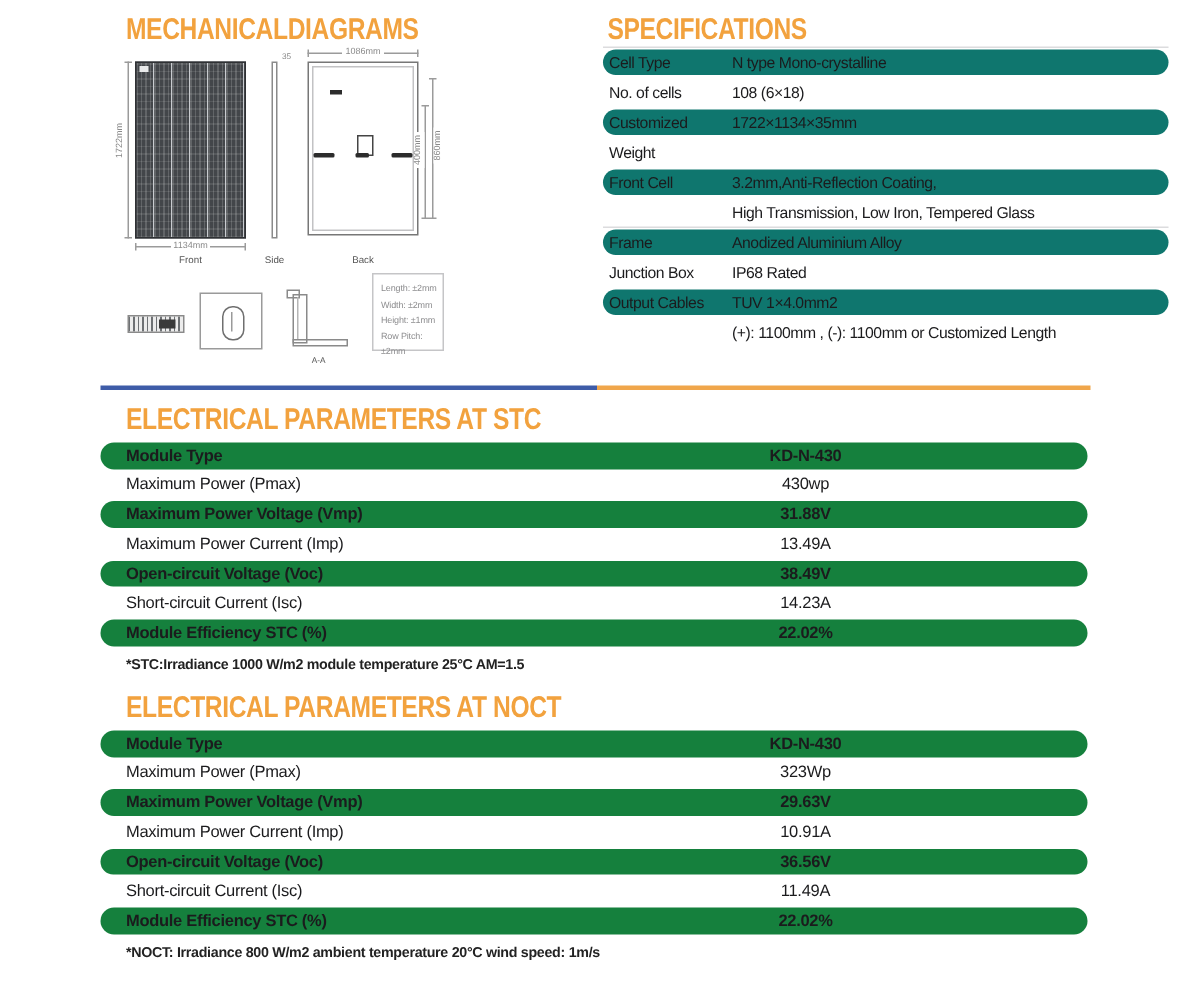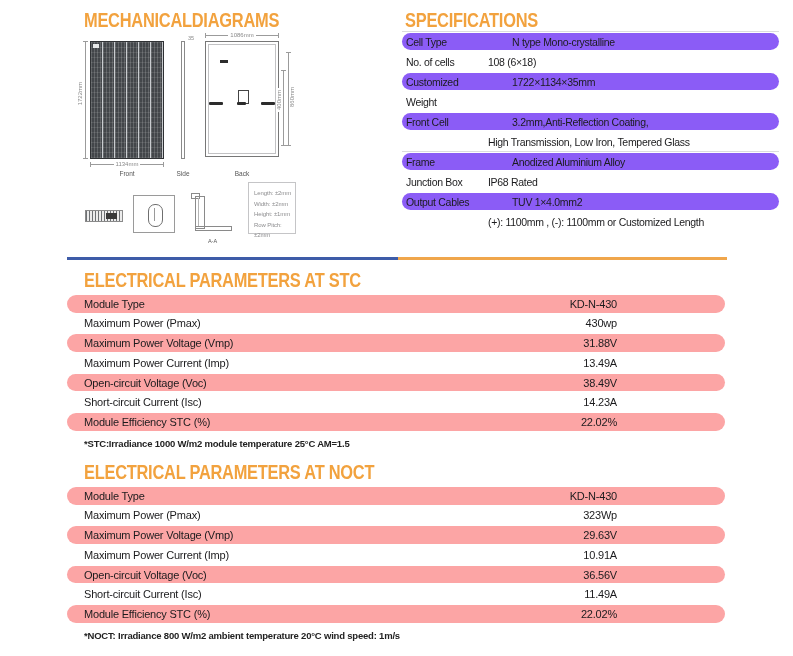--- a/index.html
+++ b/index.html
@@ -6,30 +6,30 @@
   .page{position:relative;width:793px;height:656px;background:#ffffff;overflow:hidden;
         font-family:"Liberation Sans","DejaVu Sans",sans-serif;color:#1b1b1d;border-radius:32px;}
   
   .h1{position:absolute;font-size:20px;font-weight:bold;color:#F2A23E;letter-spacing:-0.3px;
       transform:scaleX(0.82);transform-origin:left top;white-space:nowrap;}
   
   .spec-table{position:absolute;left:402px;top:33px;width:377px;}
   .hline{position:absolute;left:0;width:100%;height:1px;background:#dcdcde;}
   .srow{position:relative;display:flex;align-items:center;height:17px;margin-bottom:3px;
         border-radius:9px;font-size:10.5px;letter-spacing:-0.3px;white-space:nowrap;}
-  .srow.shade{background:#8b5cf6;gap:24px;}
+  .srow.shade{background:#0f766e;}
   .slabel{width:82px;margin-left:4px;flex:none;}
   .svalue{flex:1;}
   
   .etable{position:absolute;left:67px;width:658px;}
   .erow{position:relative;display:flex;align-items:center;height:17.5px;margin-bottom:2.2px;
         border-radius:9px;font-size:11px;letter-spacing:-0.2px;white-space:nowrap;}
-  .erow.shade{background:#fca5a5;}
+  .erow.shade{background:#15803d;font-weight:bold;}
   .elabel{margin-left:17px;}
-  .evalue{position:absolute;left:390px;width:160px;text-align:right;}
+  .evalue{position:absolute;left:390px;width:160px;text-align:center;}
   .footnote{position:absolute;font-size:9.5px;font-weight:bold;color:#222;letter-spacing:-0.2px;white-space:nowrap;}
   
   .divider{position:absolute;left:67px;top:257px;width:660px;height:3px;display:flex;}
   .divider .blue{width:331px;height:3px;background:#3E5CA8;}
   .divider .orange{width:329px;height:3px;background:#F0A64B;}
   
   .mech{position:absolute;left:44px;top:30px;width:290px;height:222px;}
   .panel-front{position:absolute;left:46px;top:11px;width:74px;height:118px;
       background-color:#43464a;border:1px solid #2f3134;box-sizing:border-box;
       background-image:

